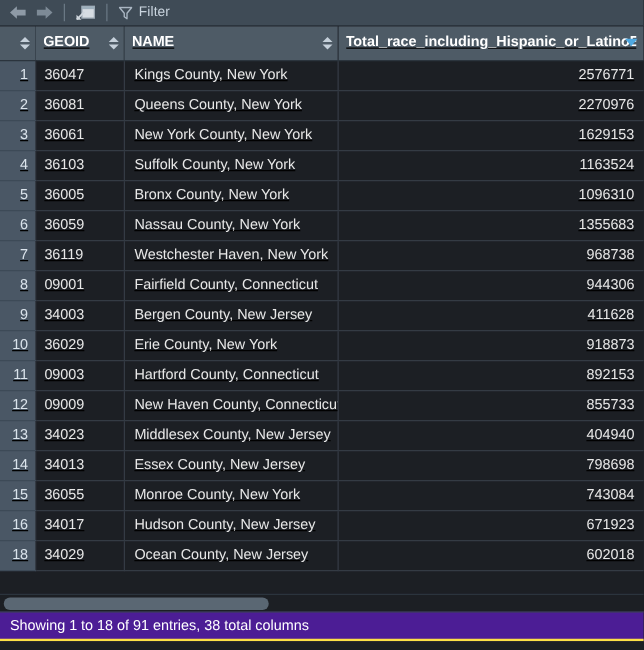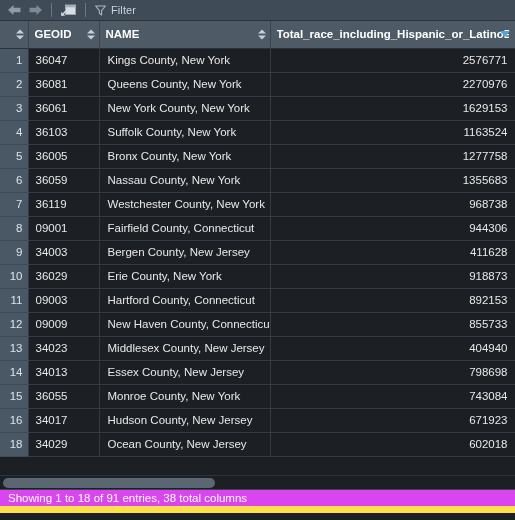--- a/index.html
+++ b/index.html
@@ -62,20 +62,21 @@
     font-size: 11px;
     letter-spacing: 0.1px;
   }
 
   
   .table-wrap {
     flex: 1;
     position: relative;
     overflow: hidden;
     background: #1c1f24;
+    text-decoration: underline;
   }
   table.grid {
     border-collapse: collapse;
     table-layout: fixed;
     width: 515px;
     font-size: 11.5px;
   }
 
   
   col.c-rownum { width: 28px; }
@@ -195,23 +196,23 @@
     width: 212px;
     background: #5a6773;
     border-radius: 5px;
     cursor: pointer;
   }
 
   
   .statusbar {
     height: 24px;
     min-height: 24px;
-    background: #d946ef;
+    background: #4c1d95;
     border-top: 1px solid #39444e;
-    border-bottom: 7px solid #fde047;
+    border-bottom: 2px solid #fde047;
     display: flex;
     align-items: center;
     padding: 0 8px;
     color: #ffffff;
     font-size: 11.5px;
   }
   .bottom-edge {
     height: 7px;
     min-height: 7px;
     background: #1c1f24;
@@ -322,32 +323,32 @@
           <tr>
             <td class="rownum">4</td>
             <td class="geoid">36103</td>
             <td class="name">Suffolk County, New York</td>
             <td class="num">1163524</td>
           </tr>
           <tr>
             <td class="rownum">5</td>
             <td class="geoid">36005</td>
             <td class="name">Bronx County, New York</td>
-            <td class="num">1277758</td>
+            <td class="num">1096310</td>
           </tr>
           <tr>
             <td class="rownum">6</td>
             <td class="geoid">36059</td>
             <td class="name">Nassau County, New York</td>
             <td class="num">1355683</td>
           </tr>
           <tr>
             <td class="rownum">7</td>
             <td class="geoid">36119</td>
-            <td class="name">Westchester County, New York</td>
+            <td class="name">Westchester Haven, New York</td>
             <td class="num">968738</td>
           </tr>
           <tr>
             <td class="rownum">8</td>
             <td class="geoid">09001</td>
             <td class="name">Fairfield County, Connecticut</td>
             <td class="num">944306</td>
           </tr>
           <tr>
             <td class="rownum">9</td>

